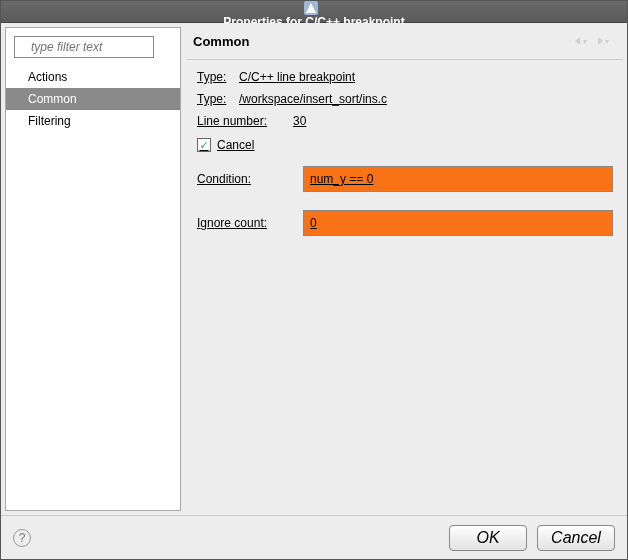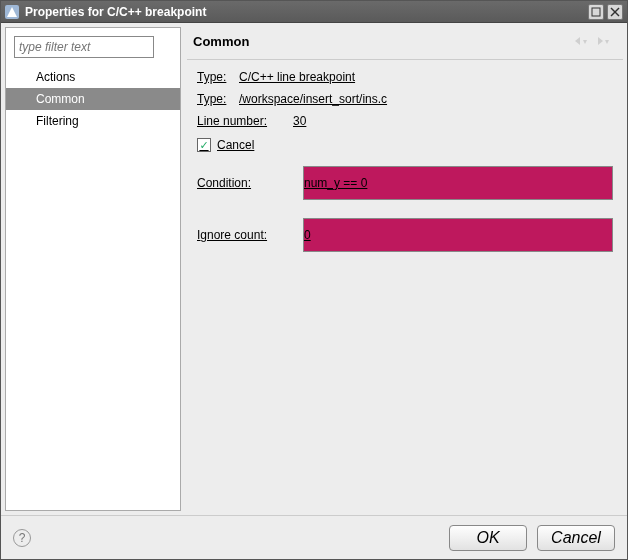--- a/index.html
+++ b/index.html
@@ -20,20 +20,21 @@
       flex-direction: column;
     }
     .titlebar {
       height: 22px;
       background: linear-gradient(#6a6a6a, #5a5a5a);
       color: #fff;
       display: flex;
       align-items: center;
       padding: 0 4px;
       border-bottom: 1px solid #444;
+      flex-direction: column;
     }
     .titlebar-icon {
       width: 14px; height: 14px;
       background: #9fb8d6;
       border-radius: 2px;
       margin-right: 6px;
       position: relative;
     }
     .titlebar-icon svg { display: block; }
     .titlebar-title { flex: 1; font-weight: bold; font-size: 12px; }
@@ -59,30 +60,30 @@
       border: 1px solid #aaa;
       display: flex;
       flex-direction: column;
       padding: 6px 0 0 0;
     }
     .filter-input {
       margin: 2px 8px 8px 8px;
       width: 140px;
       height: 22px;
       border: 1px solid #888;
-      padding: 2px 4px;
+      padding: 2px 16px;
       font-family: inherit;
       font-size: 12px;
       color: #888;
       background: #fff;
       font-style: italic;
     }
     .nav-list { list-style: none; }
     .nav-item {
-      padding: 4px 30px;
+      padding: 4px 22px;
       cursor: pointer;
       color: #000;
     }
     .nav-item.selected {
       background: #8a8a8a;
       color: #fff;
     }
     .content {
       flex: 1;
       background: #ededed;
@@ -144,24 +145,24 @@
       align-items: center;
       gap: 6px;
       margin-bottom: 10px;
     }
     .form-label {
       min-width: 100px;
     }
     .form-label .mnemonic { text-decoration: underline; }
     .text-input {
       flex: 1;
-      height: 34px;
+      height: 26px;
       border: 1px solid #888;
-      background: #be185d;
-      padding: 2px 0;
+      background: #f97316;
+      padding: 2px 6px;
       font-family: inherit;
       font-size: 12px;
     }
     .button-bar {
       height: 44px;
       border-top: 1px solid #ccc;
       background: #ededed;
       display: flex;
       align-items: center;
       padding: 0 12px;

